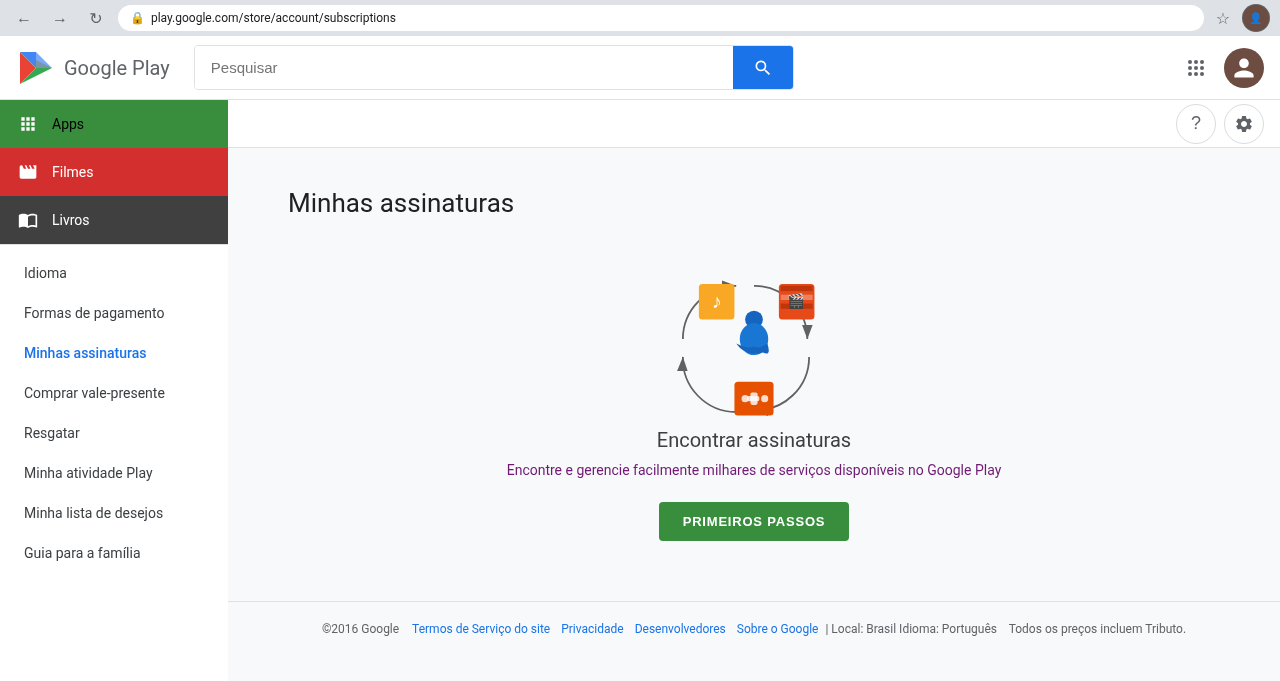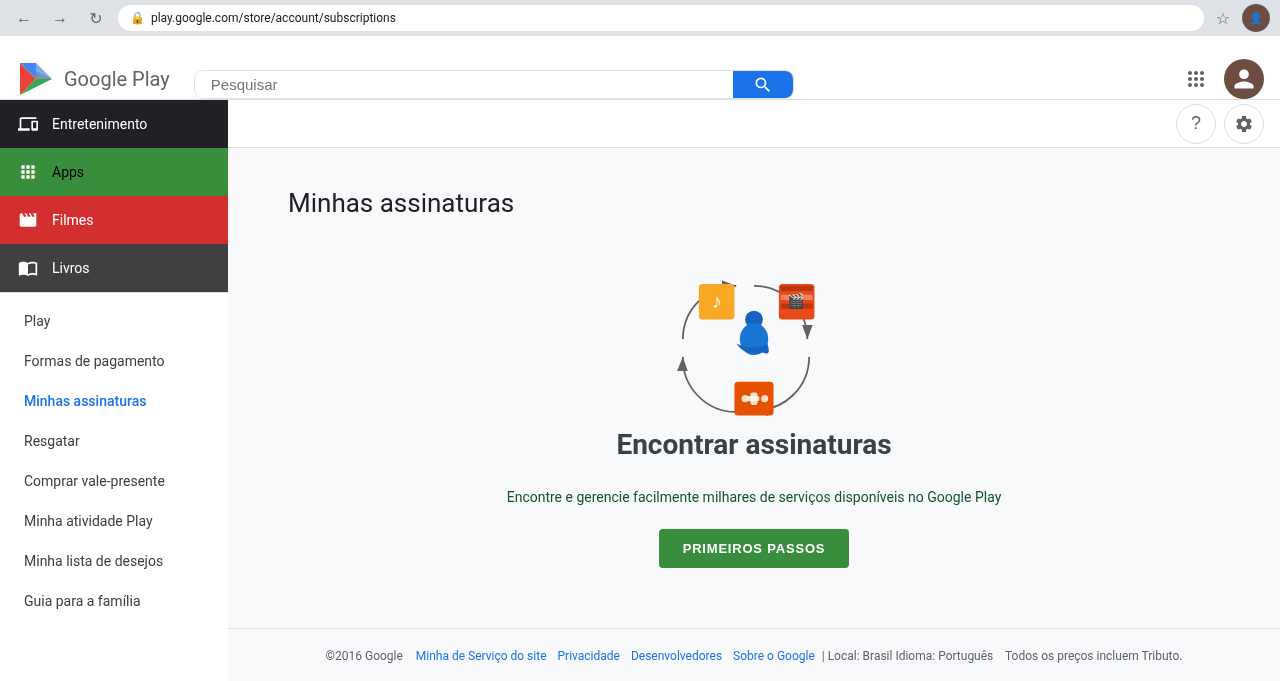--- a/index.html
+++ b/index.html
@@ -62,21 +62,21 @@
       display: flex; align-items: center; justify-content: center;
       color: white;
       font-size: 11px;
     }
 
     
     .gp-header {
       background: white;
       height: 64px;
       display: flex;
-      align-items: flex-end;
+      align-items: center;
       padding: 0 16px;
       border-bottom: 1px solid #e0e0e0;
       position: relative;
       z-index: 10;
     }
     .gp-logo {
       display: flex;
       align-items: center;
       gap: 8px;
       margin-right: 24px;
@@ -89,23 +89,23 @@
     .gp-logo-text {
       font-size: 20px;
       color: #5f6368;
       font-weight: 400;
     }
     .search-bar {
       flex: 1;
       max-width: 600px;
       display: flex;
       border: 1px solid #dfe1e5;
-      border-radius: 9px;
+      border-radius: 4px;
       overflow: hidden;
-      height: 29px;
+      height: 45px;
     }
     .search-input {
       flex: 1;
       border: none;
       outline: none;
       padding: 0 16px;
       font-size: 15px;
       color: #202124;
     }
     .search-btn {
@@ -250,28 +250,28 @@
       margin-left: 40px;
       margin-bottom: 40px;
     }
     .empty-state {
       display: flex;
       flex-direction: column;
       align-items: center;
       margin-top: 10px;
     }
     .empty-state-title {
-      font-size: 28px;
+      font-size: 20px;
       color: #3c4043;
-      margin-bottom: 28px;
-      font-weight: 700;
+      margin-bottom: 10px;
+      font-weight: 400;
     }
     .empty-state-desc {
       font-size: 14px;
-      color: #14532d;
+      color: #701a75;
       margin-bottom: 24px;
       text-align: center;
     }
     .primeiros-btn {
       background: #388e3c;
       color: white;
       border: none;
       border-radius: 4px;
       padding: 12px 24px;
       font-size: 13px;
@@ -370,28 +370,20 @@
         </svg>
     </div>
   </div>
 </header>
 
 <div class="main-layout">
 
   <aside class="sidebar">
     <nav class="sidebar-nav">
 
-      <div class="nav-item active-entertainment">
-        <span class="nav-icon">
-          <svg width="20" height="20" viewBox="0 0 24 24" fill="white">
-              <path d="M4 6h18V4H4c-1.1 0-2 .9-2 2v11H0v3h14v-3H4V6zm19 2h-6c-.55 0-1 .45-1 1v10c0 .55.45 1 1 1h6c.55 0 1-.45 1-1V9c0-.55-.45-1-1-1zm-1 9h-4v-7h4v7z"></path>
-            </svg>
-        </span>
-        <span>Entretenimento</span>
-      </div>
 
       <div class="nav-item active-apps">
         <span class="nav-icon">
           <svg width="20" height="20" viewBox="0 0 24 24" fill="white">
               <path d="M4 8h4V4H4v4zm6 12h4v-4h-4v4zm-6 0h4v-4H4v4zm0-6h4v-4H4v4zm6 0h4v-4h-4v4zm6-10v4h4V4h-4zm-6 4h4V4h-4v4zm6 6h4v-4h-4v4zm0 6h4v-4h-4v4z"></path>
             </svg>
         </span>
         <span>Apps</span>
       </div>
 
@@ -408,33 +400,33 @@
         <span class="nav-icon">
           <svg width="20" height="20" viewBox="0 0 24 24" fill="white">
               <path d="M21 5c-1.11-.35-2.33-.5-3.5-.5-1.95 0-4.05.4-5.5 1.5-1.45-1.1-3.55-1.5-5.5-1.5S2.45 4.9 1 6v14.65c0 .25.25.5.5.5.1 0 .15-.05.25-.05C3.1 20.45 5.05 20 6.5 20c1.95 0 4.05.4 5.5 1.5 1.35-.85 3.8-1.5 5.5-1.5 1.65 0 3.35.3 4.75 1.05.1.05.15.05.25.05.25 0 .5-.25.5-.5V6c-.6-.45-1.25-.75-2-1zm0 13.5c-1.1-.35-2.3-.5-3.5-.5-1.7 0-4.15.65-5.5 1.5V8c1.35-.85 3.8-1.5 5.5-1.5 1.2 0 2.4.15 3.5.5v11.5z"></path>
             </svg>
         </span>
         <span>Livros</span>
       </div>
     </nav>
     <div class="sidebar-menu">
       <a class="sidebar-menu-item" href="#">
-        <span>Play</span>
+        <span>Idioma</span>
       </a>
       <a class="sidebar-menu-item" href="#">
         <span>Formas de pagamento</span>
       </a>
       <a class="sidebar-menu-item active" href="#">
         <span>Minhas assinaturas</span>
       </a>
       <a class="sidebar-menu-item" href="#">
+        <span>Comprar vale-presente</span>
+      </a>
+      <a class="sidebar-menu-item" href="#">
         <span>Resgatar</span>
-      </a>
-      <a class="sidebar-menu-item" href="#">
-        <span>Comprar vale-presente</span>
       </a>
       <a class="sidebar-menu-item" href="#">
         <span>Minha atividade Play</span>
       </a>
       <a class="sidebar-menu-item" href="#">
         <span>Minha lista de desejos</span>
       </a>
       <a class="sidebar-menu-item" href="#">
         <span>Guia para a família</span>
       </a>
@@ -501,21 +493,21 @@
 
         <p class="empty-state-title">Encontrar assinaturas</p>
         <p class="empty-state-desc">Encontre e gerencie facilmente milhares de serviços disponíveis no Google Play</p>
         <button class="primeiros-btn">PRIMEIROS PASSOS</button>
       </div>
     </div>
 
     <footer class="footer">
       <span>©2016 Google</span>
       &nbsp;
-      <a href="#">Minha de Serviço do site</a>
+      <a href="#">Termos de Serviço do site</a>
       <a href="#">Privacidade</a>
       <a href="#">Desenvolvedores</a>
       <a href="#">Sobre o Google</a>
       <span>| Local: Brasil  Idioma: Português</span>
       &nbsp;&nbsp;
       <span>Todos os preços incluem Tributo.</span>
     </footer>
   </main>
 </div>
 

